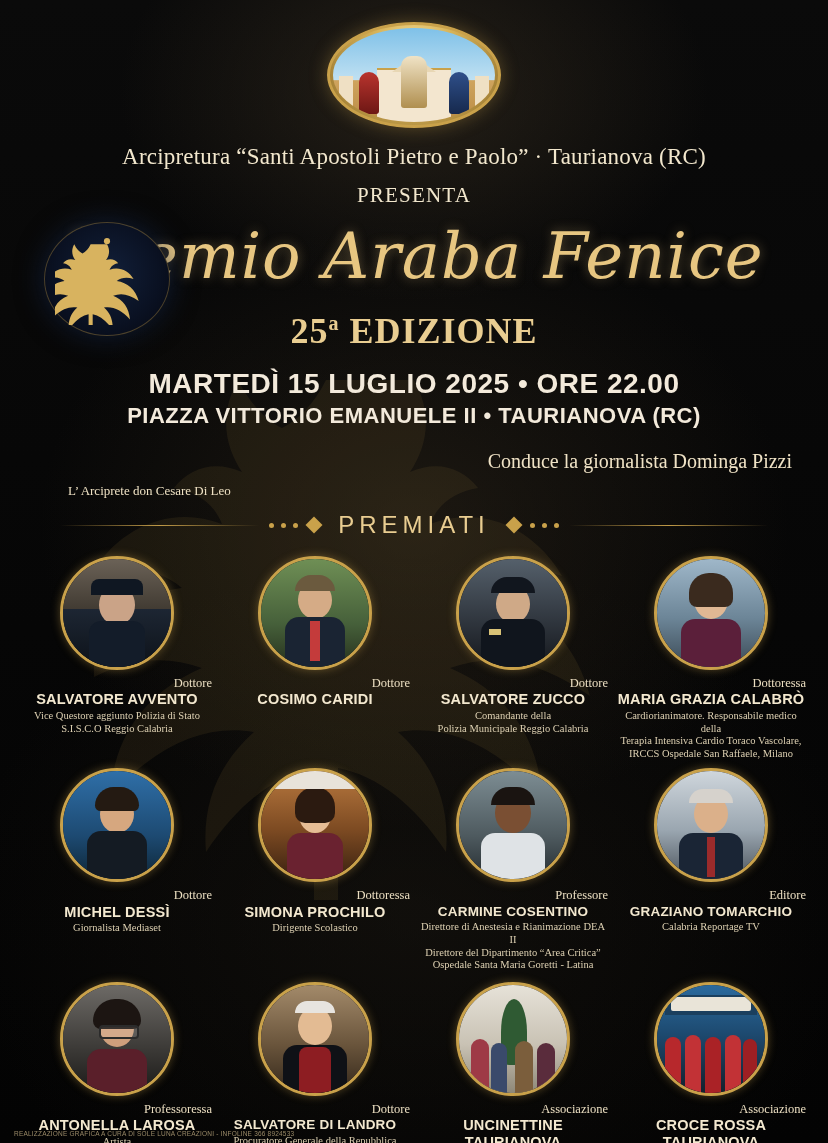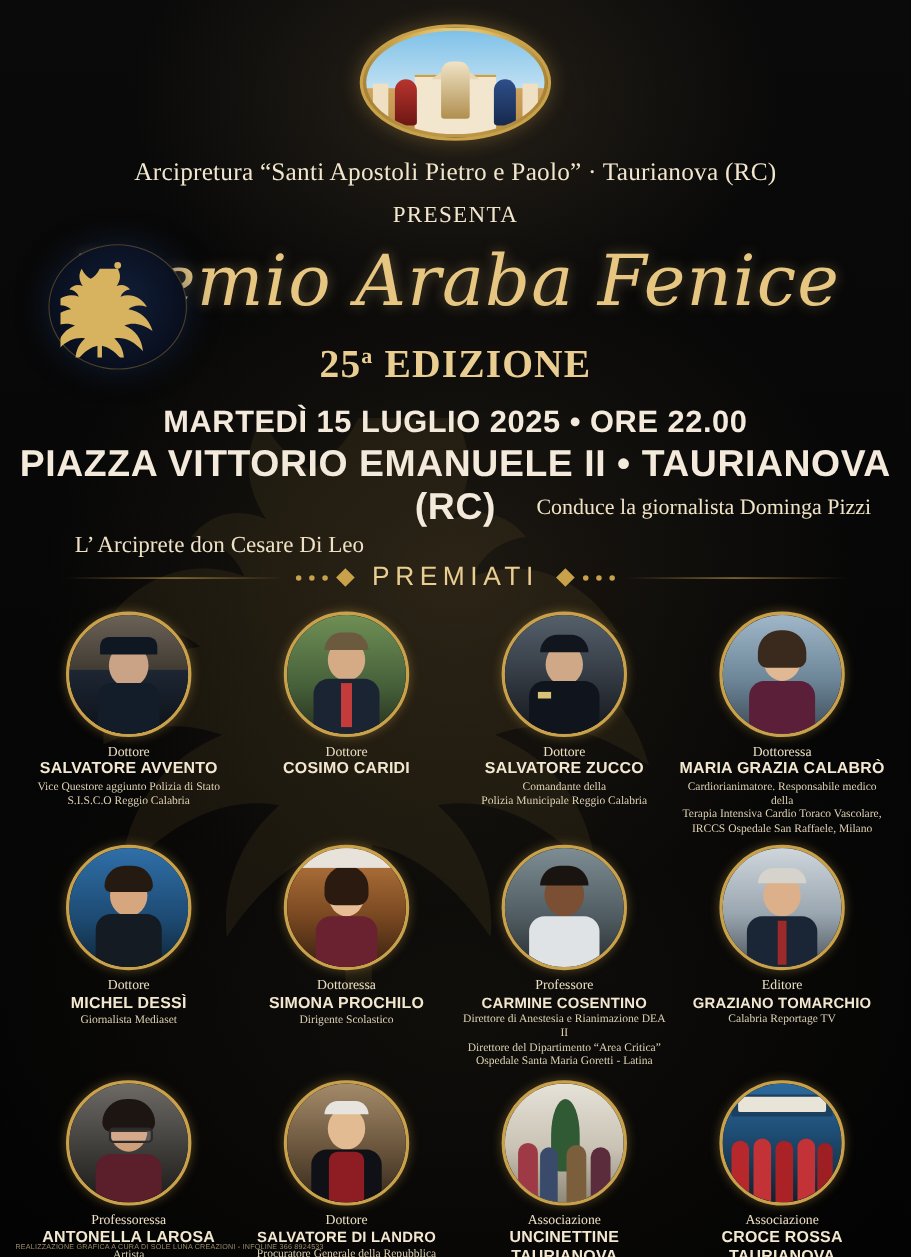--- a/index.html
+++ b/index.html
@@ -78,29 +78,29 @@
   }
   .edizione sup{font-size:20px;vertical-align:super;}
   .datetime{
     position:absolute;top:368px;left:0;right:0;text-align:center;
     font-family:"Liberation Sans", sans-serif;
     font-weight:bold;font-size:28px;letter-spacing:.5px;color:#f3eadb;
   }
   .place{
     position:absolute;top:403px;left:0;right:0;text-align:center;
     font-family:"Liberation Sans", sans-serif;
-    font-weight:bold;font-size:34px;letter-spacing:.5px;color:#f3eadb;
+    font-weight:bold;font-size:22px;letter-spacing:.5px;color:#f3eadb;
   }
   .conduce{
     position:absolute;top:450px;right:36px;text-align:right;
     font-size:20px;color:#f0e3c6;
   }
   .arciprete{
     position:absolute;top:483px;left:68px;
-    font-size:21px;color:#efe2c4;
+    font-size:13px;color:#efe2c4;
   }
 
   
   .phoenix{
     position:absolute;left:44px;top:222px;width:124px;height:112px;border-radius:50%;
     background:radial-gradient(circle at 50% 45%, #12203a 0%, #0a1122 60%, #05070f 100%);
     border:1px solid rgba(201,161,74,.35);
     box-shadow:0 0 28px rgba(20,40,80,.6);
     display:flex;align-items:center;justify-content:center;
   }
@@ -128,21 +128,21 @@
   .cell{width:190px;text-align:center;}
   .portrait{
     width:108px;height:108px;border-radius:50%;
     margin:0 auto 6px auto;
     border:3px solid #c9a14a;
     box-shadow:0 0 10px rgba(201,161,74,.4);
     overflow:hidden;position:relative;
     background:#1a1a1a;
   }
   .portrait .ph{position:absolute;inset:0;}
-  .role{font-size:12.5px;color:#ecdfc2;line-height:1.15;margin-bottom:1px;}
+  .role{font-size:12.5px;color:#ecdfc2;line-height:1.15;margin-bottom:1px;text-align:right;}
   .name{
     font-family:"Liberation Sans", sans-serif;
     font-weight:bold;font-size:14.5px;color:#f3e8cf;line-height:1.15;letter-spacing:.2px;
   }
   .name.sm{font-size:13.5px;}
   .desc{font-size:10.5px;color:#ddd0b2;line-height:1.2;margin-top:2px;}
   .head{position:absolute;left:50%;transform:translateX(-50%);border-radius:50%;}
 
   .footer{
     position:absolute;left:14px;bottom:6px;

